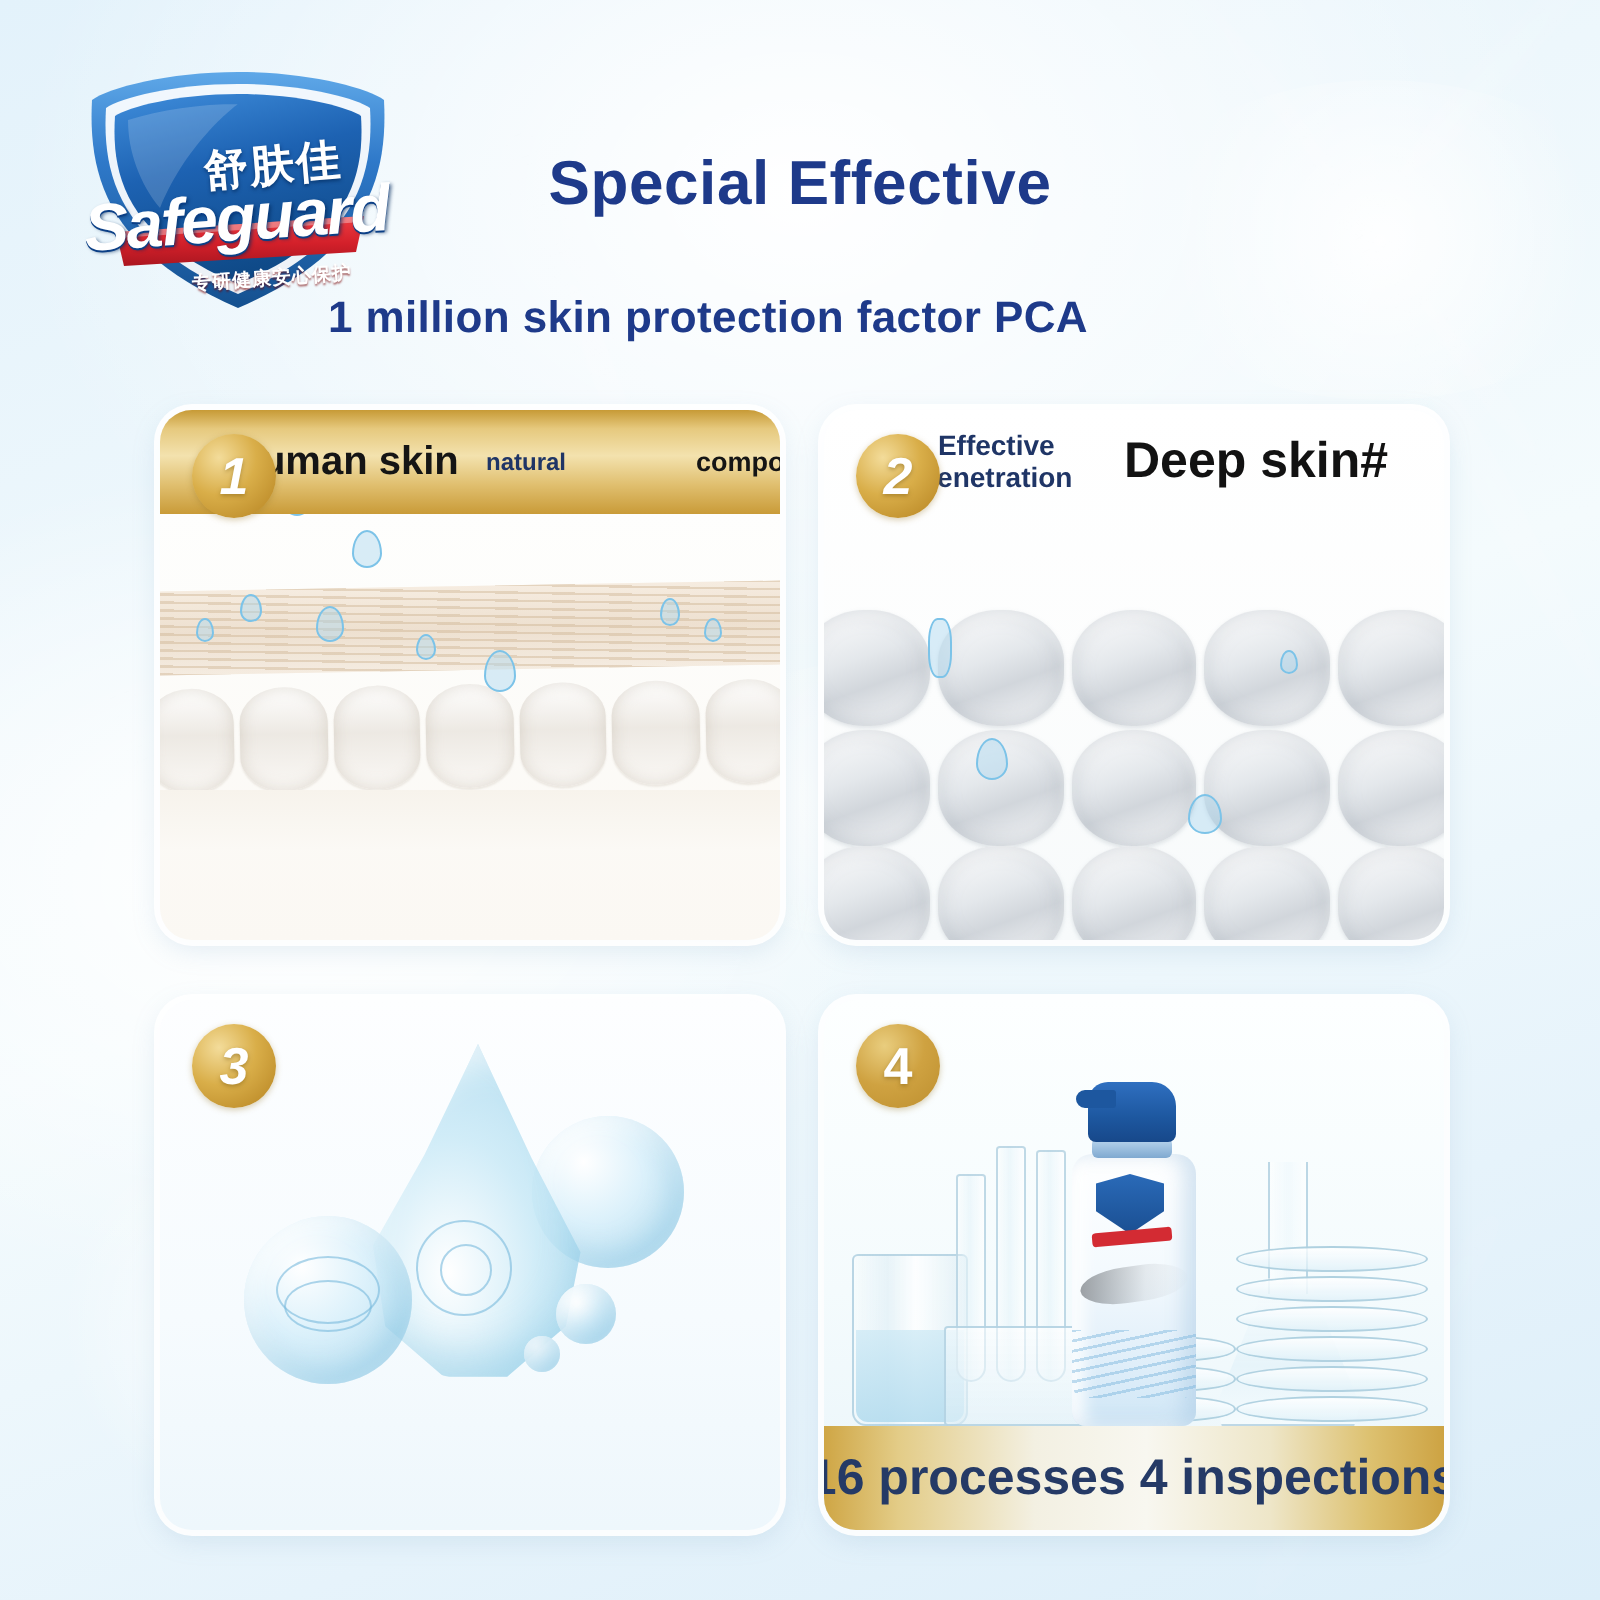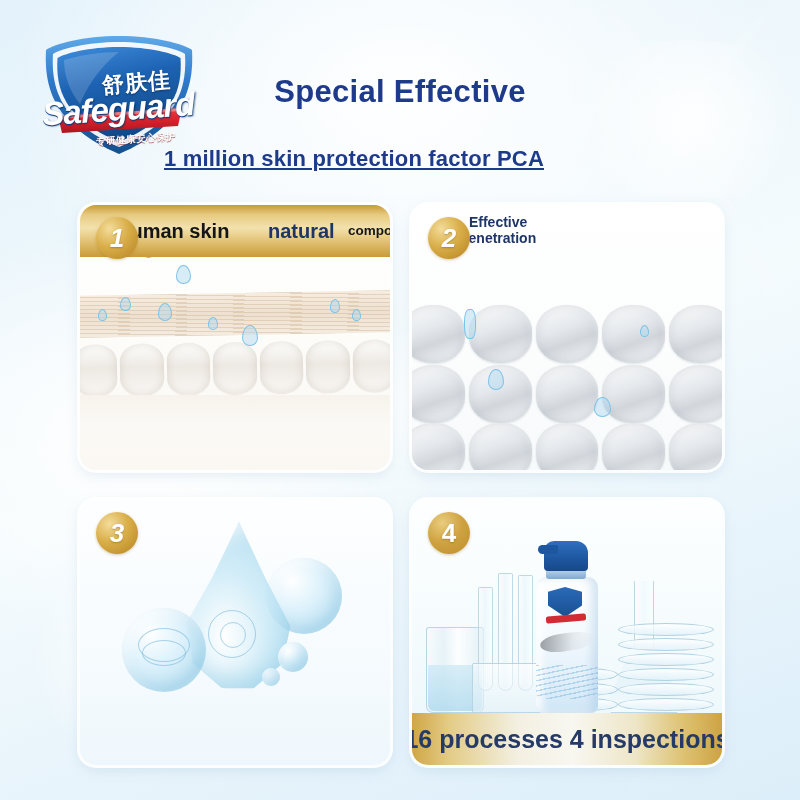--- a/index.html
+++ b/index.html
@@ -79,21 +79,20 @@
     position:absolute; top:74px; left:0; width:800px;
     text-align:center;
     font-size:31px; font-weight:bold; color:#1e3a8a;
     letter-spacing:.3px;
   }
   #subtitle {
     position:absolute; top:146px; left:0; width:708px;
     text-align:center;
     font-size:22px; font-weight:bold; color:#1e3a8a;
     letter-spacing:.2px;
-    text-decoration:underline;
   }
 
   
   #grid {
     position:absolute; left:80px; top:205px;
     width:642px; height:560px;
     display:grid;
     grid-template-columns:310px 310px;
     grid-template-rows:265px 265px;
     column-gap:22px; row-gap:30px;
@@ -149,21 +148,21 @@
   .cap {
     font-weight:bold; line-height:1;
     white-space:nowrap;
   }
   .cap-black { color:#151515; }
   .cap-navy  { color:#1f3566; }
 
   
   .c1-band { position:relative; }
   .c1-a { position:absolute; left:36px; top:50%; transform:translateY(-50%); font-size:20px; }
-  .c1-b { position:absolute; left:188px; top:50%; transform:translateY(-50%); font-size:20px; }
+  .c1-b { position:absolute; left:163px; top:50%; transform:translateY(-50%); font-size:12px; }
   .c1-c { position:absolute; left:268px; top:50%; transform:translateY(-50%); font-size:13.5px; }
 
   
   .c2-band { position:relative; }
   .c2-stack {
     position:absolute; left:48px; top:50%; transform:translateY(-50%);
     text-align:center; line-height:1.12;
   }
   .c2-stack span { display:block; font-size:14px; font-weight:bold; color:#1f3566; }
   .c2-big {
@@ -464,20 +463,21 @@
       <div class="drop" style="left:76px;  top:164px; width:16px; height:21px;"></div>
       <div class="drop" style="left:182px; top:192px; width:17px; height:20px;"></div>
       <div class="drop" style="left:228px; top:120px; width:9px;  height:12px;"></div>
     </div>
     <div class="num">2</div>
     <div class="band split c2-band">
       <div class="c2-stack">
         <span>Effective</span>
         <span>penetration</span>
       </div>
+      <span class="c2-big">Deep skin#</span>
     </div>
   </div>
 
   <div class="card">
     <div class="photo">
       <div class="c3-bg"></div>
       <div class="bub b2"></div>
       <div class="teardrop"></div>
       <div class="bub b1"></div>
       <div class="bub b3"></div>

